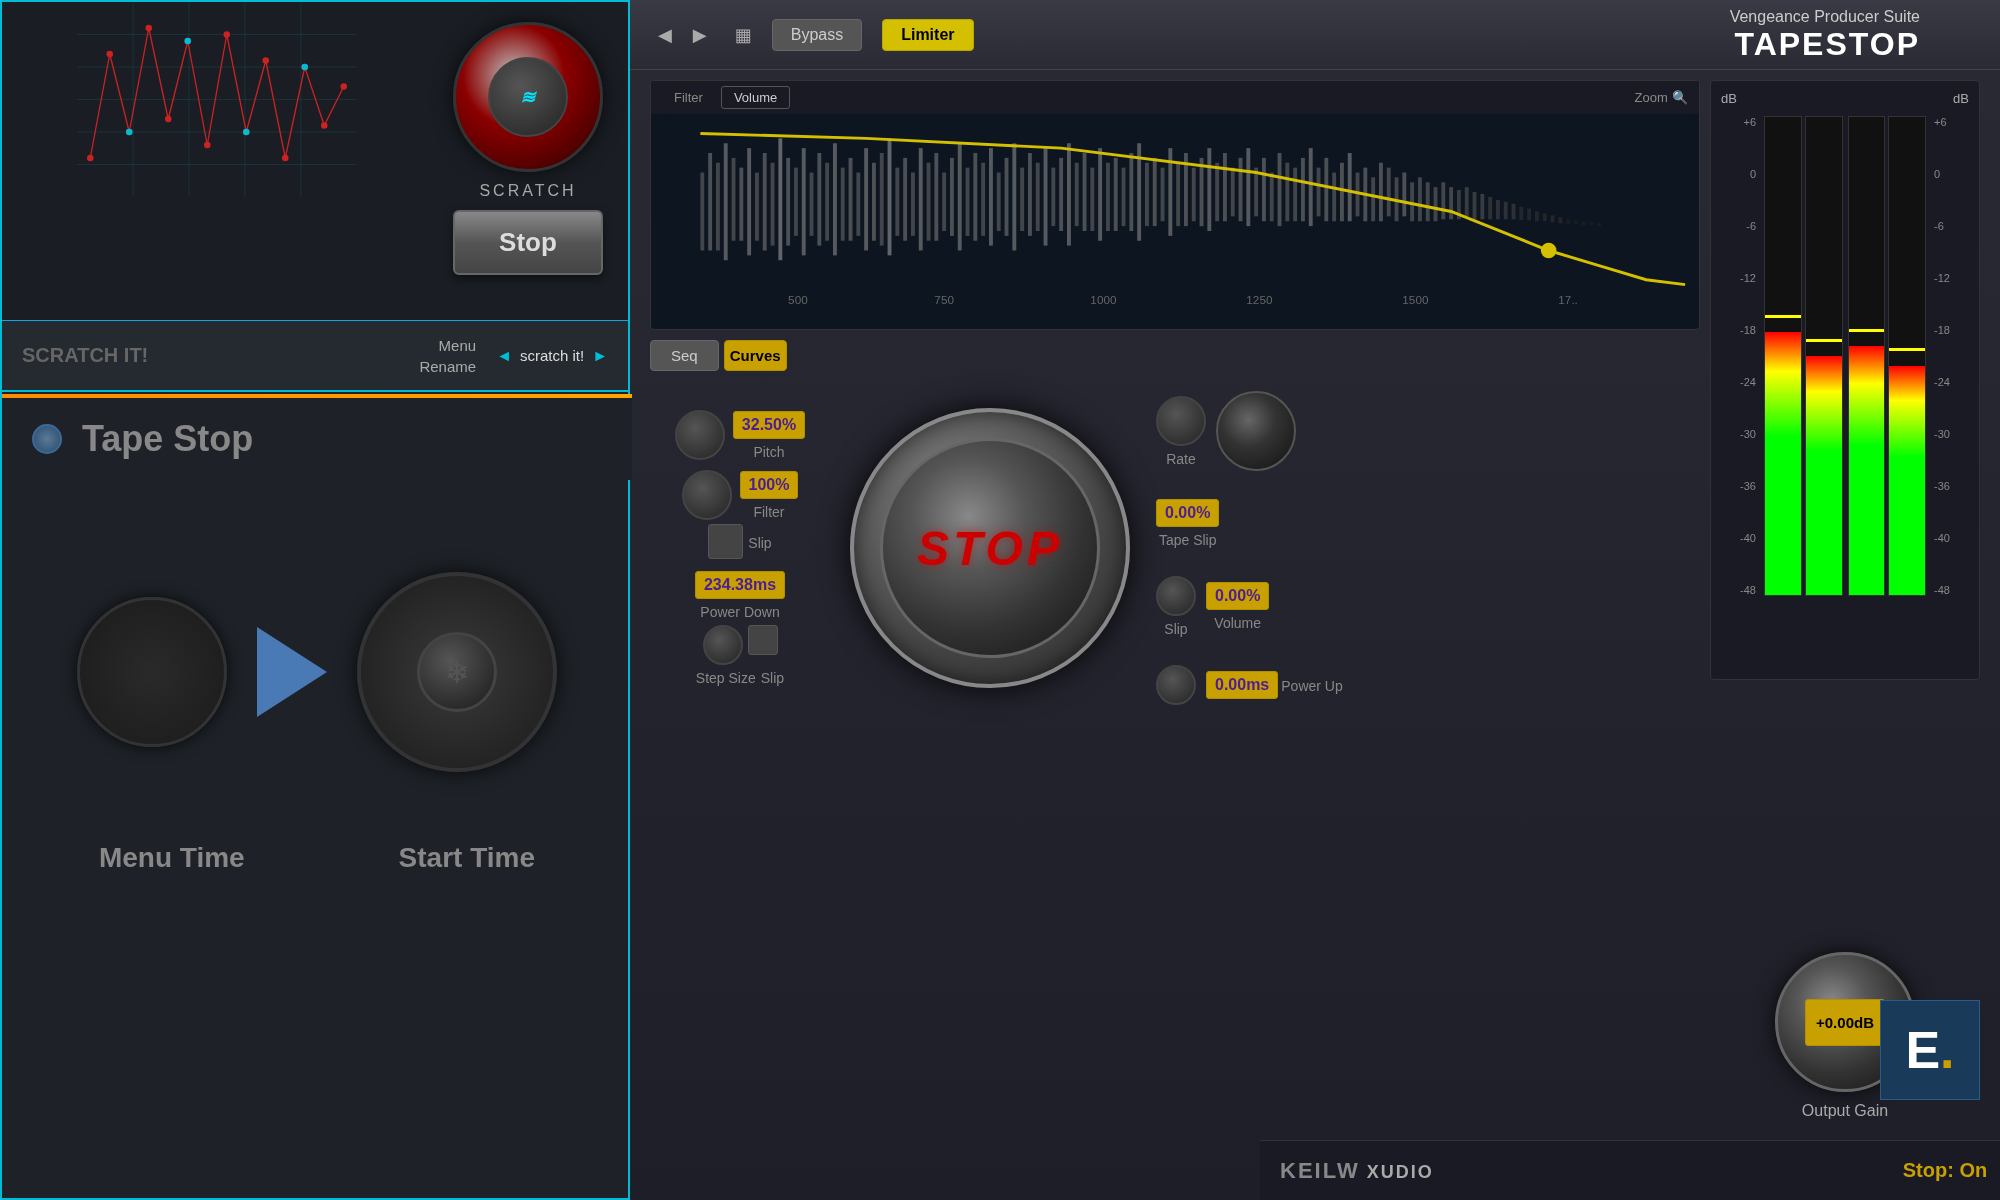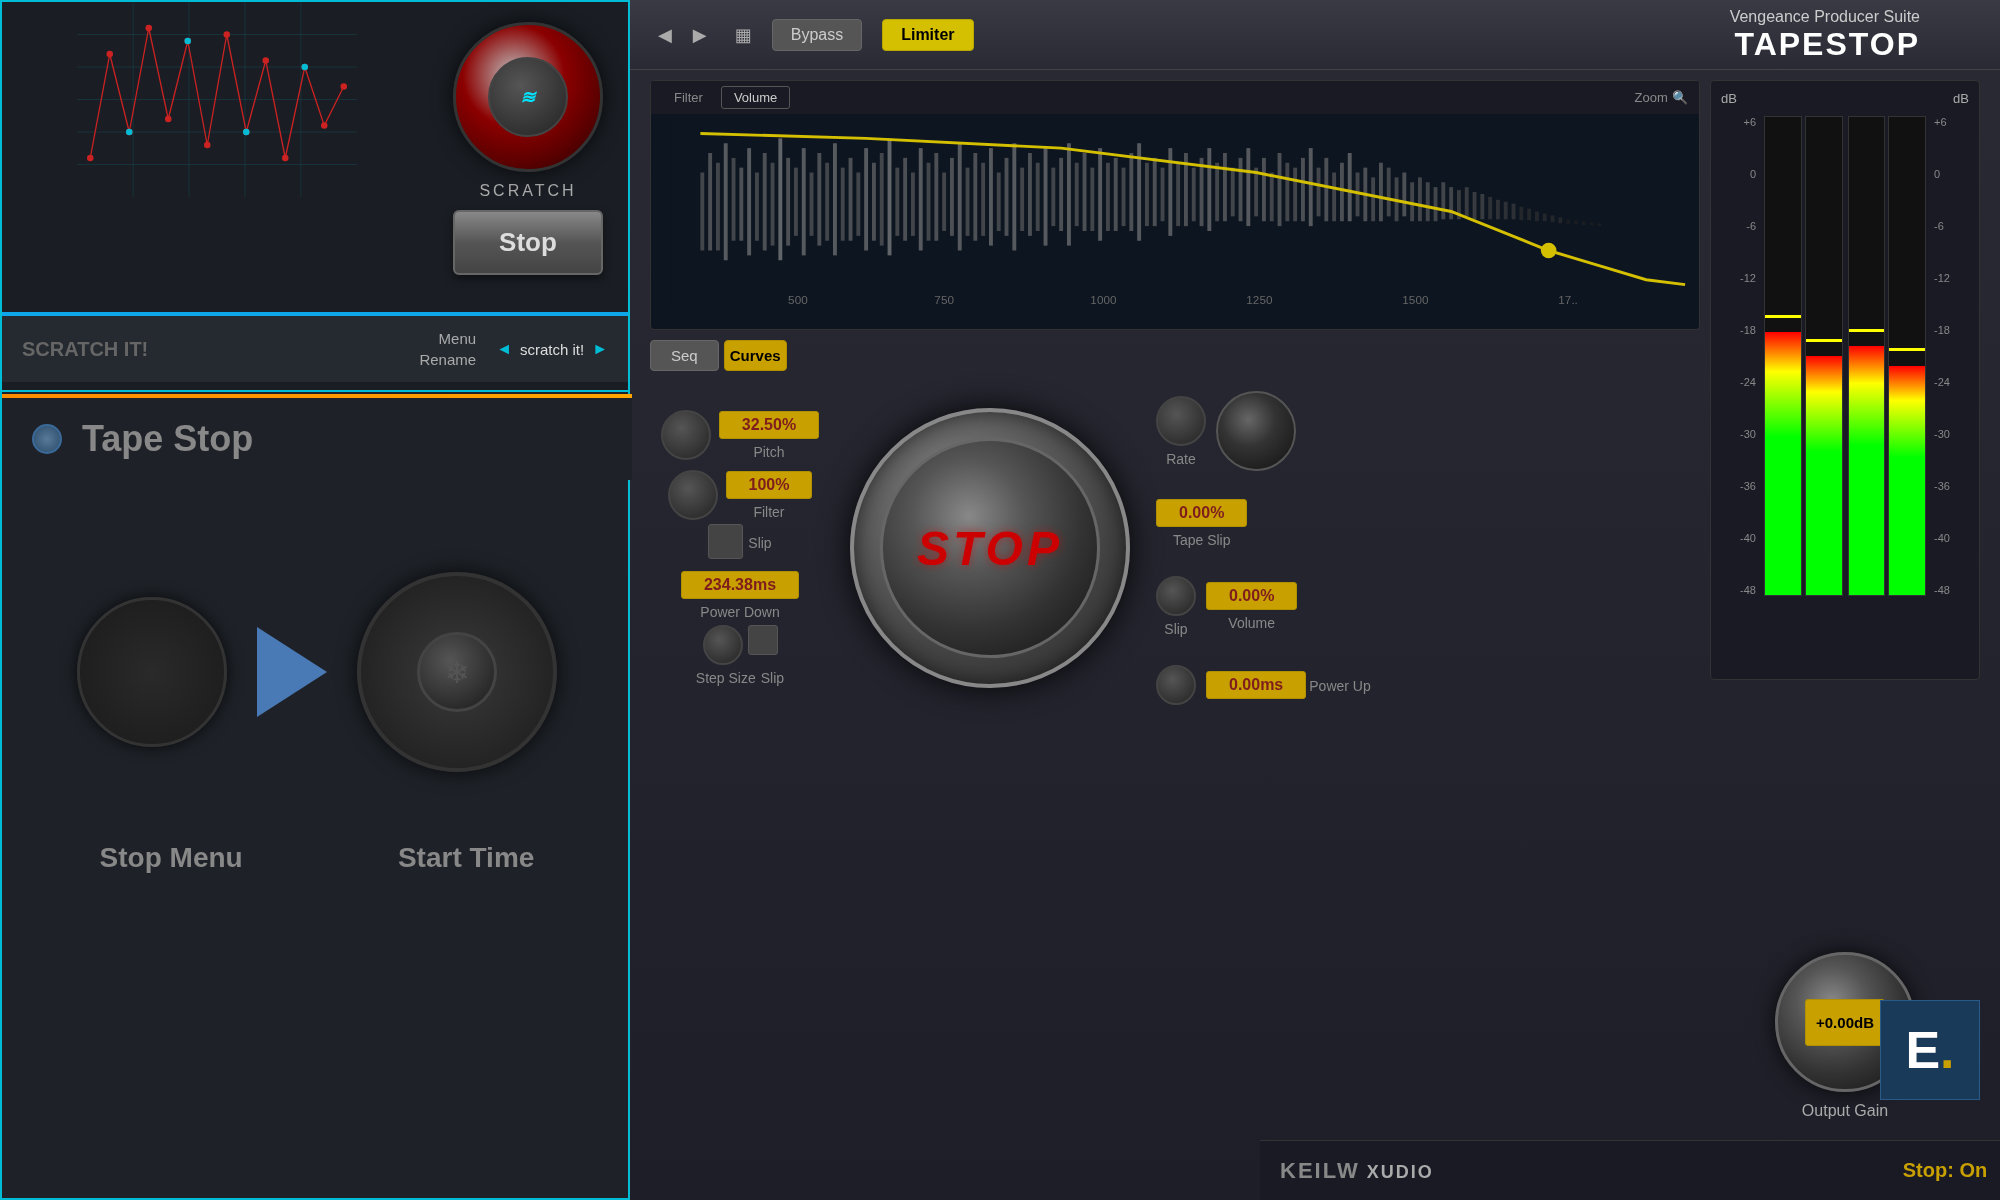--- a/index.html
+++ b/index.html
@@ -104,25 +104,25 @@
       cursor: pointer;
       display: flex;
       align-items: center;
       justify-content: center;
       box-shadow: 0 4px 8px rgba(0,0,0,0.5);
     }
 
     
     .scratch-rename-bar {
       position: absolute;
-      bottom: 8px;
+      bottom: 0;
       width: 100%;
       height: 70px;
       background: #252a30;
-      border-top: 4px solid #0ea5e9;
+      border-top: 1px solid #0ea5e9;
       display: flex;
       align-items: center;
       padding: 0 20px;
       gap: 20px;
     }
 
     .scratch-it-label {
       color: #666;
       font-size: 20px;
       font-weight: bold;
@@ -477,24 +477,24 @@
       color: #000;
       font-size: 15px;
       font-weight: bold;
       cursor: pointer;
     }
 
     .value-display {
       background: #c8a000;
       border: 1px solid #b09000;
       border-radius: 3px;
-      color: #7f1d1d;
+      color: #4c1d95;
       font-size: 16px;
       font-weight: bold;
-      padding: 4px 22px;
+      padding: 4px 8px;
       text-align: center;
     }
 
     .ctrl-label {
       color: #888;
       font-size: 14px;
       text-align: center;
       margin-top: 2px;
     }
 
@@ -760,21 +760,21 @@
     <div class="turntable-left"></div>
     <div class="play-button"></div>
     <div class="turntable-right">
       <div class="turntable-center">
         <span class="snowflake-icon">❄</span>
       </div>
     </div>
   </div>
 
   <div class="bottom-labels">
-    <span class="bottom-label">Stop Menu</span>
+    <span class="bottom-label">Menu Time</span>
     <span class="bottom-label">Start Time</span>
   </div>
 
 </div>
 
 <div class="right-panel">
 
   <div class="top-bar" style="position:relative;">
     <div class="nav-arrows">
       <span class="nav-arrow">◀</span>

